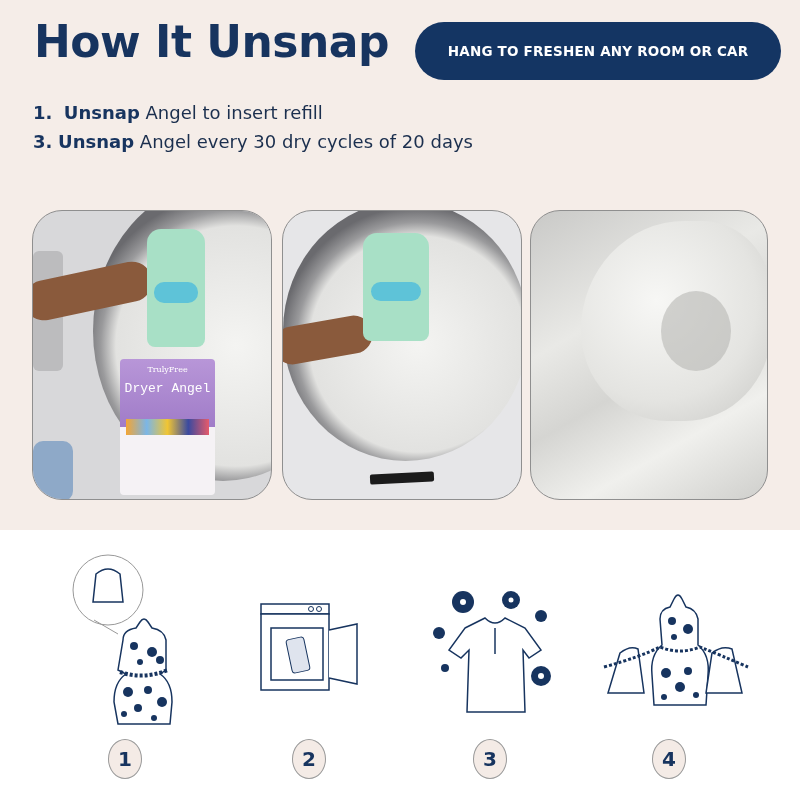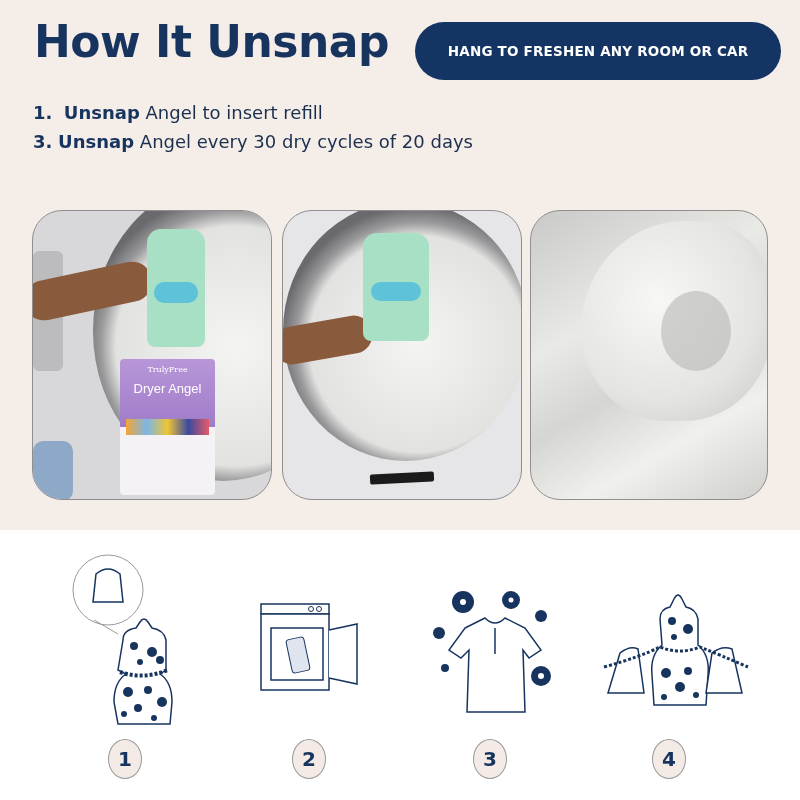--- a/index.html
+++ b/index.html
@@ -18,21 +18,21 @@
   .photo { position: absolute; top: 210px; height: 290px; border-radius: 30px; overflow: hidden; border: 1px solid #8f8f8f; }
   .p1 { left: 32px; width: 240px; background: #d8d8da; }
   .p2 { left: 282px; width: 240px; background: #e6e6e8; }
   .p3 { left: 530px; width: 238px; background: linear-gradient(150deg, #c9c9c7 0%, #e9e9e6 35%, #d5d5d2 55%, #f0f0ed 75%, #cfcfcc 100%); }
 
   .drum { position: absolute; border-radius: 50%; background: radial-gradient(circle at 55% 55%, #f4f4f2 0%, #e2e2e0 55%, #9a9a9c 62%, #6a6a6e 70%); }
   .pouch { position: absolute; background: #a8e0c6; border-radius: 14px 14px 8px 8px; }
   .pouch .label { position: absolute; left: 12%; right: 12%; top: 45%; height: 18%; background: #5ec3d8; border-radius: 10px; }
   .hand { position: absolute; background: #8a5a3c; border-radius: 20px; }
   .bag { position: absolute; background: linear-gradient(180deg, #b896d8 0%, #a07cc8 50%, #f5f2f5 50%); border-radius: 4px; }
-  .bag-title { position: absolute; left: 0; right: 0; top: 22px; text-align: center; color: #fff; font-family: Liberation Sans, sans-serif; font-size: 13px; }
+  .bag-title { position: absolute; left: 0; right: 0; top: 22px; text-align: center; color: #fff; font-family: Liberation Mono, monospace; font-size: 13px; }
   .bag-brand { position: absolute; left: 0; right: 0; top: 6px; text-align: center; color: #fff; font-family: "DejaVu Serif", serif; font-size: 8px; }
   .sticker { position: absolute; left: 87px; top: 262px; width: 64px; height: 10px; background: #1b1b1b; transform: rotate(-3deg); border-radius: 2px; }
 
   .icon-box { position: absolute; top: 560px; }
   .num-badge { position: absolute; top: 739px; width: 34px; height: 40px; border-radius: 50%; background: #f4ebe6; border: 1px solid #9a9a9a;
                display: flex; align-items: center; justify-content: center; font-weight: bold; font-size: 20px; color: #17345f; }
 </style>
 </head>
 <body>
 

